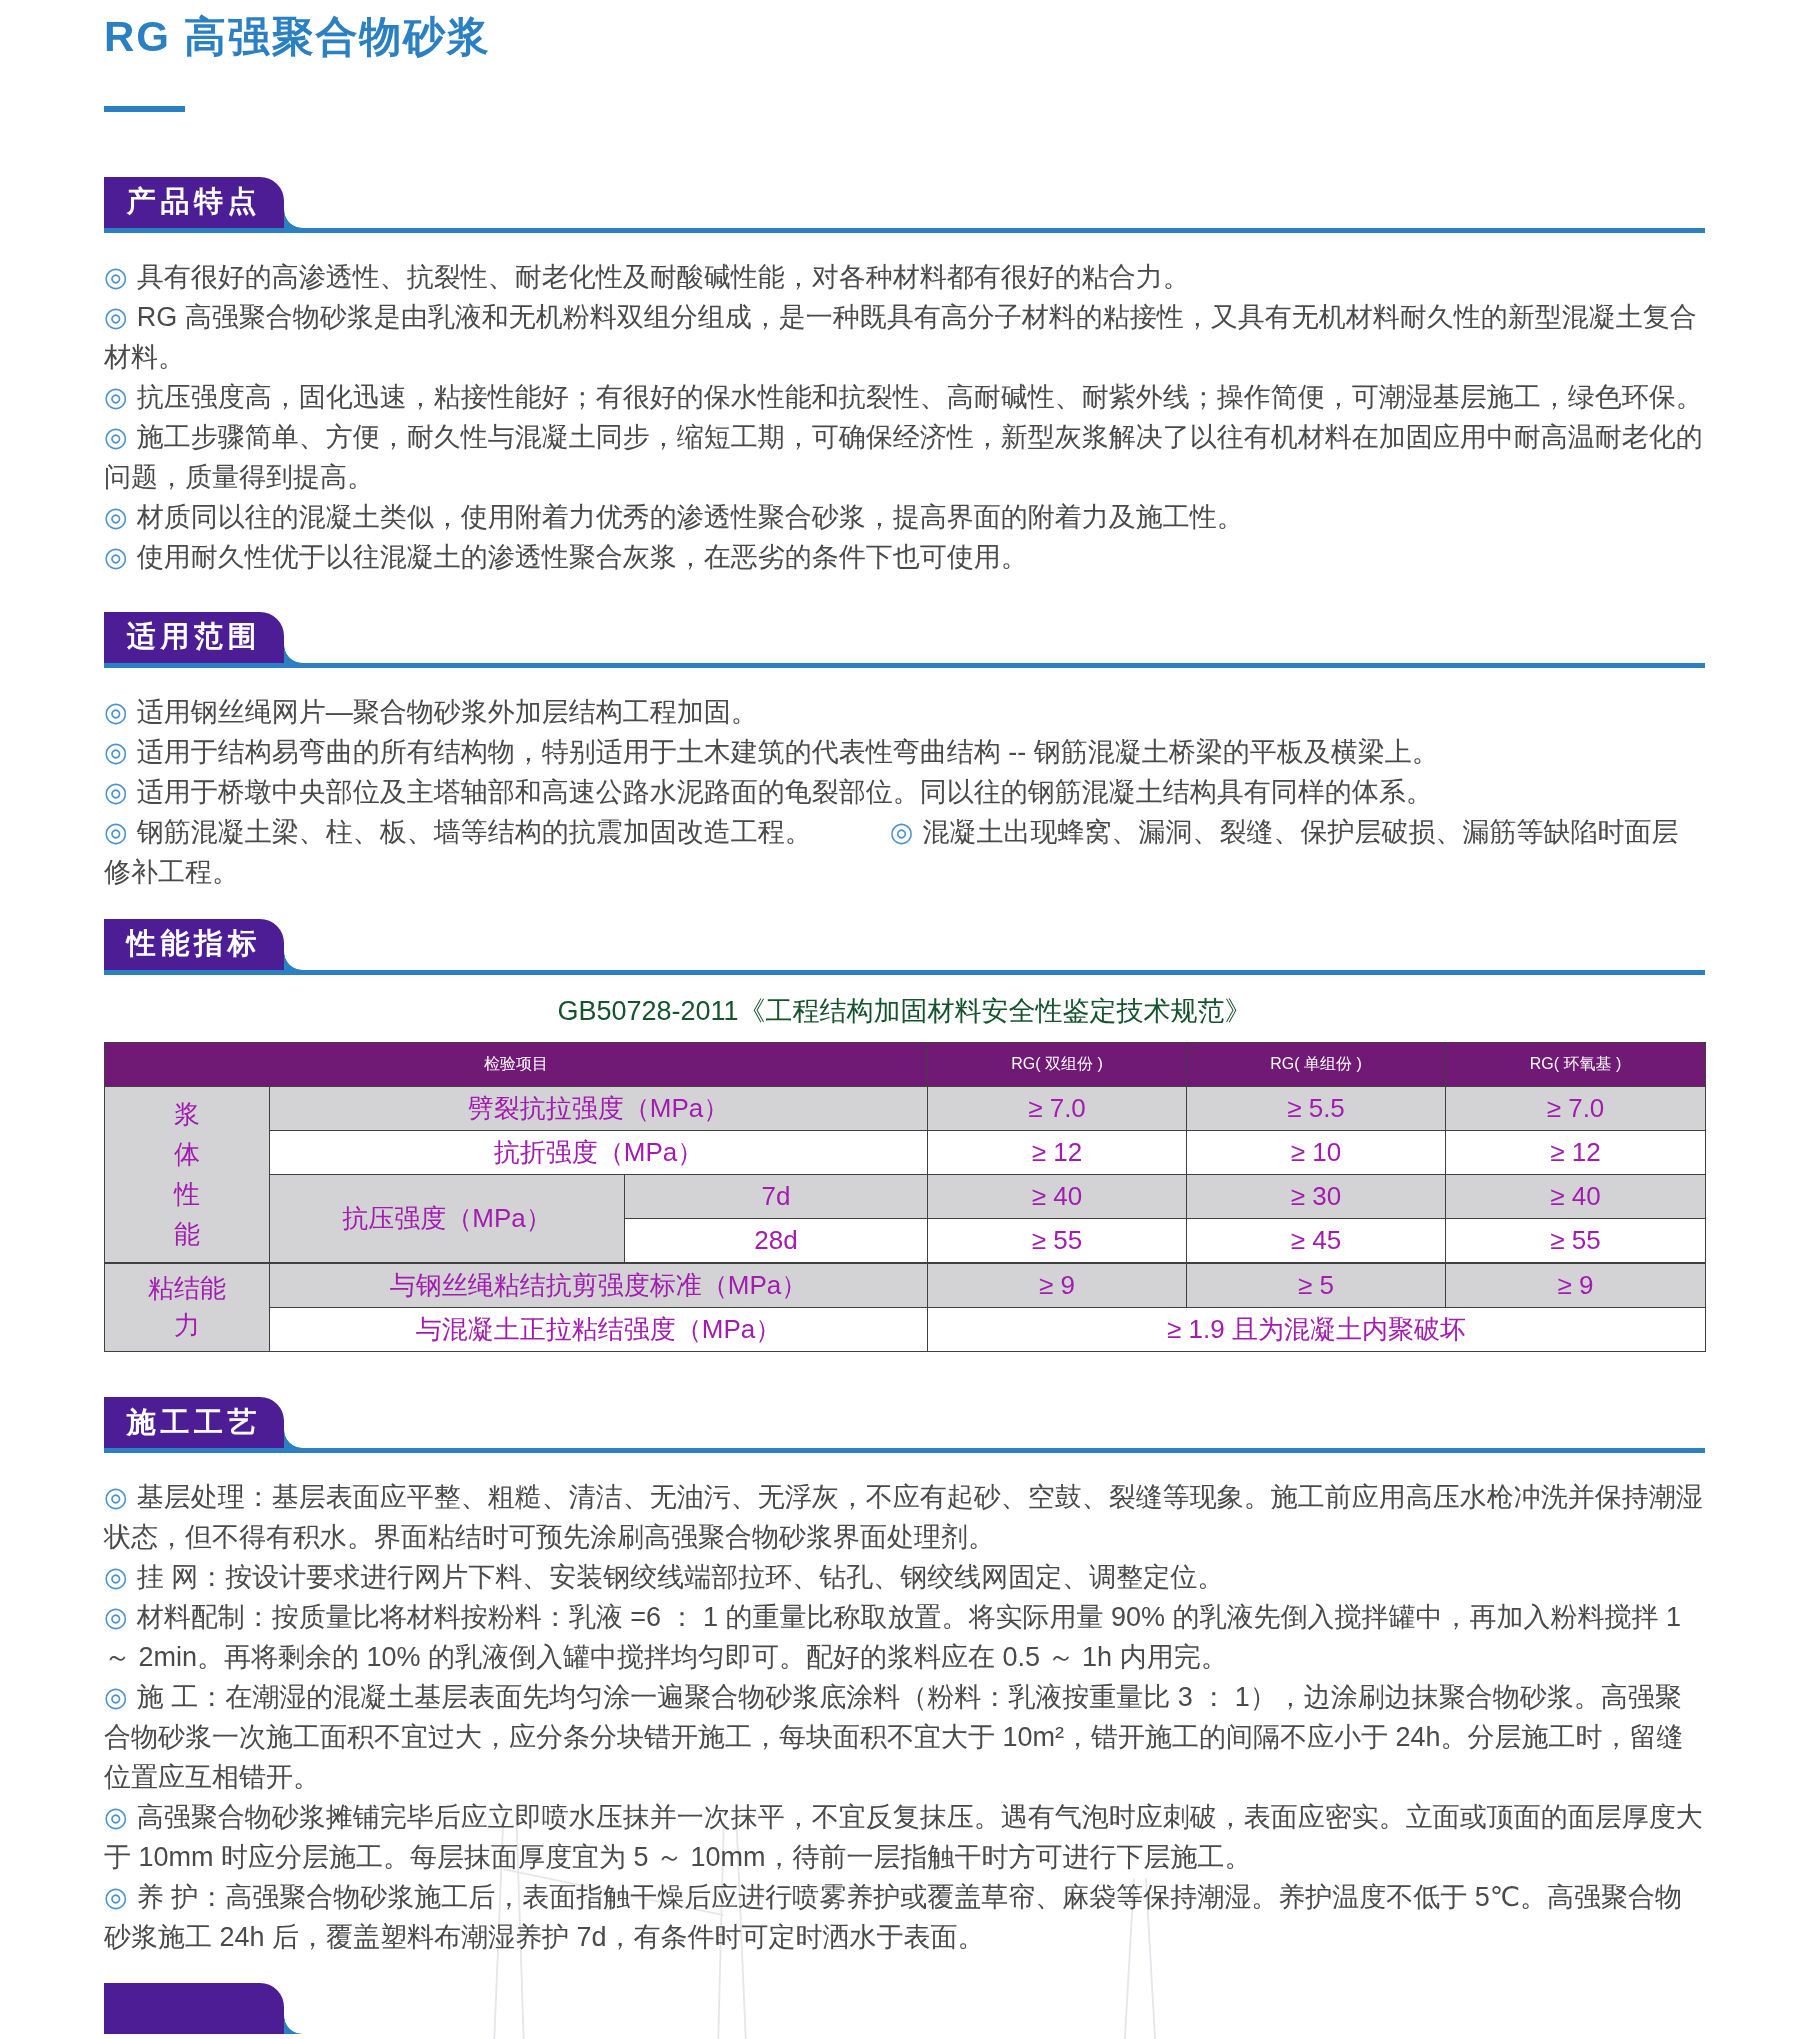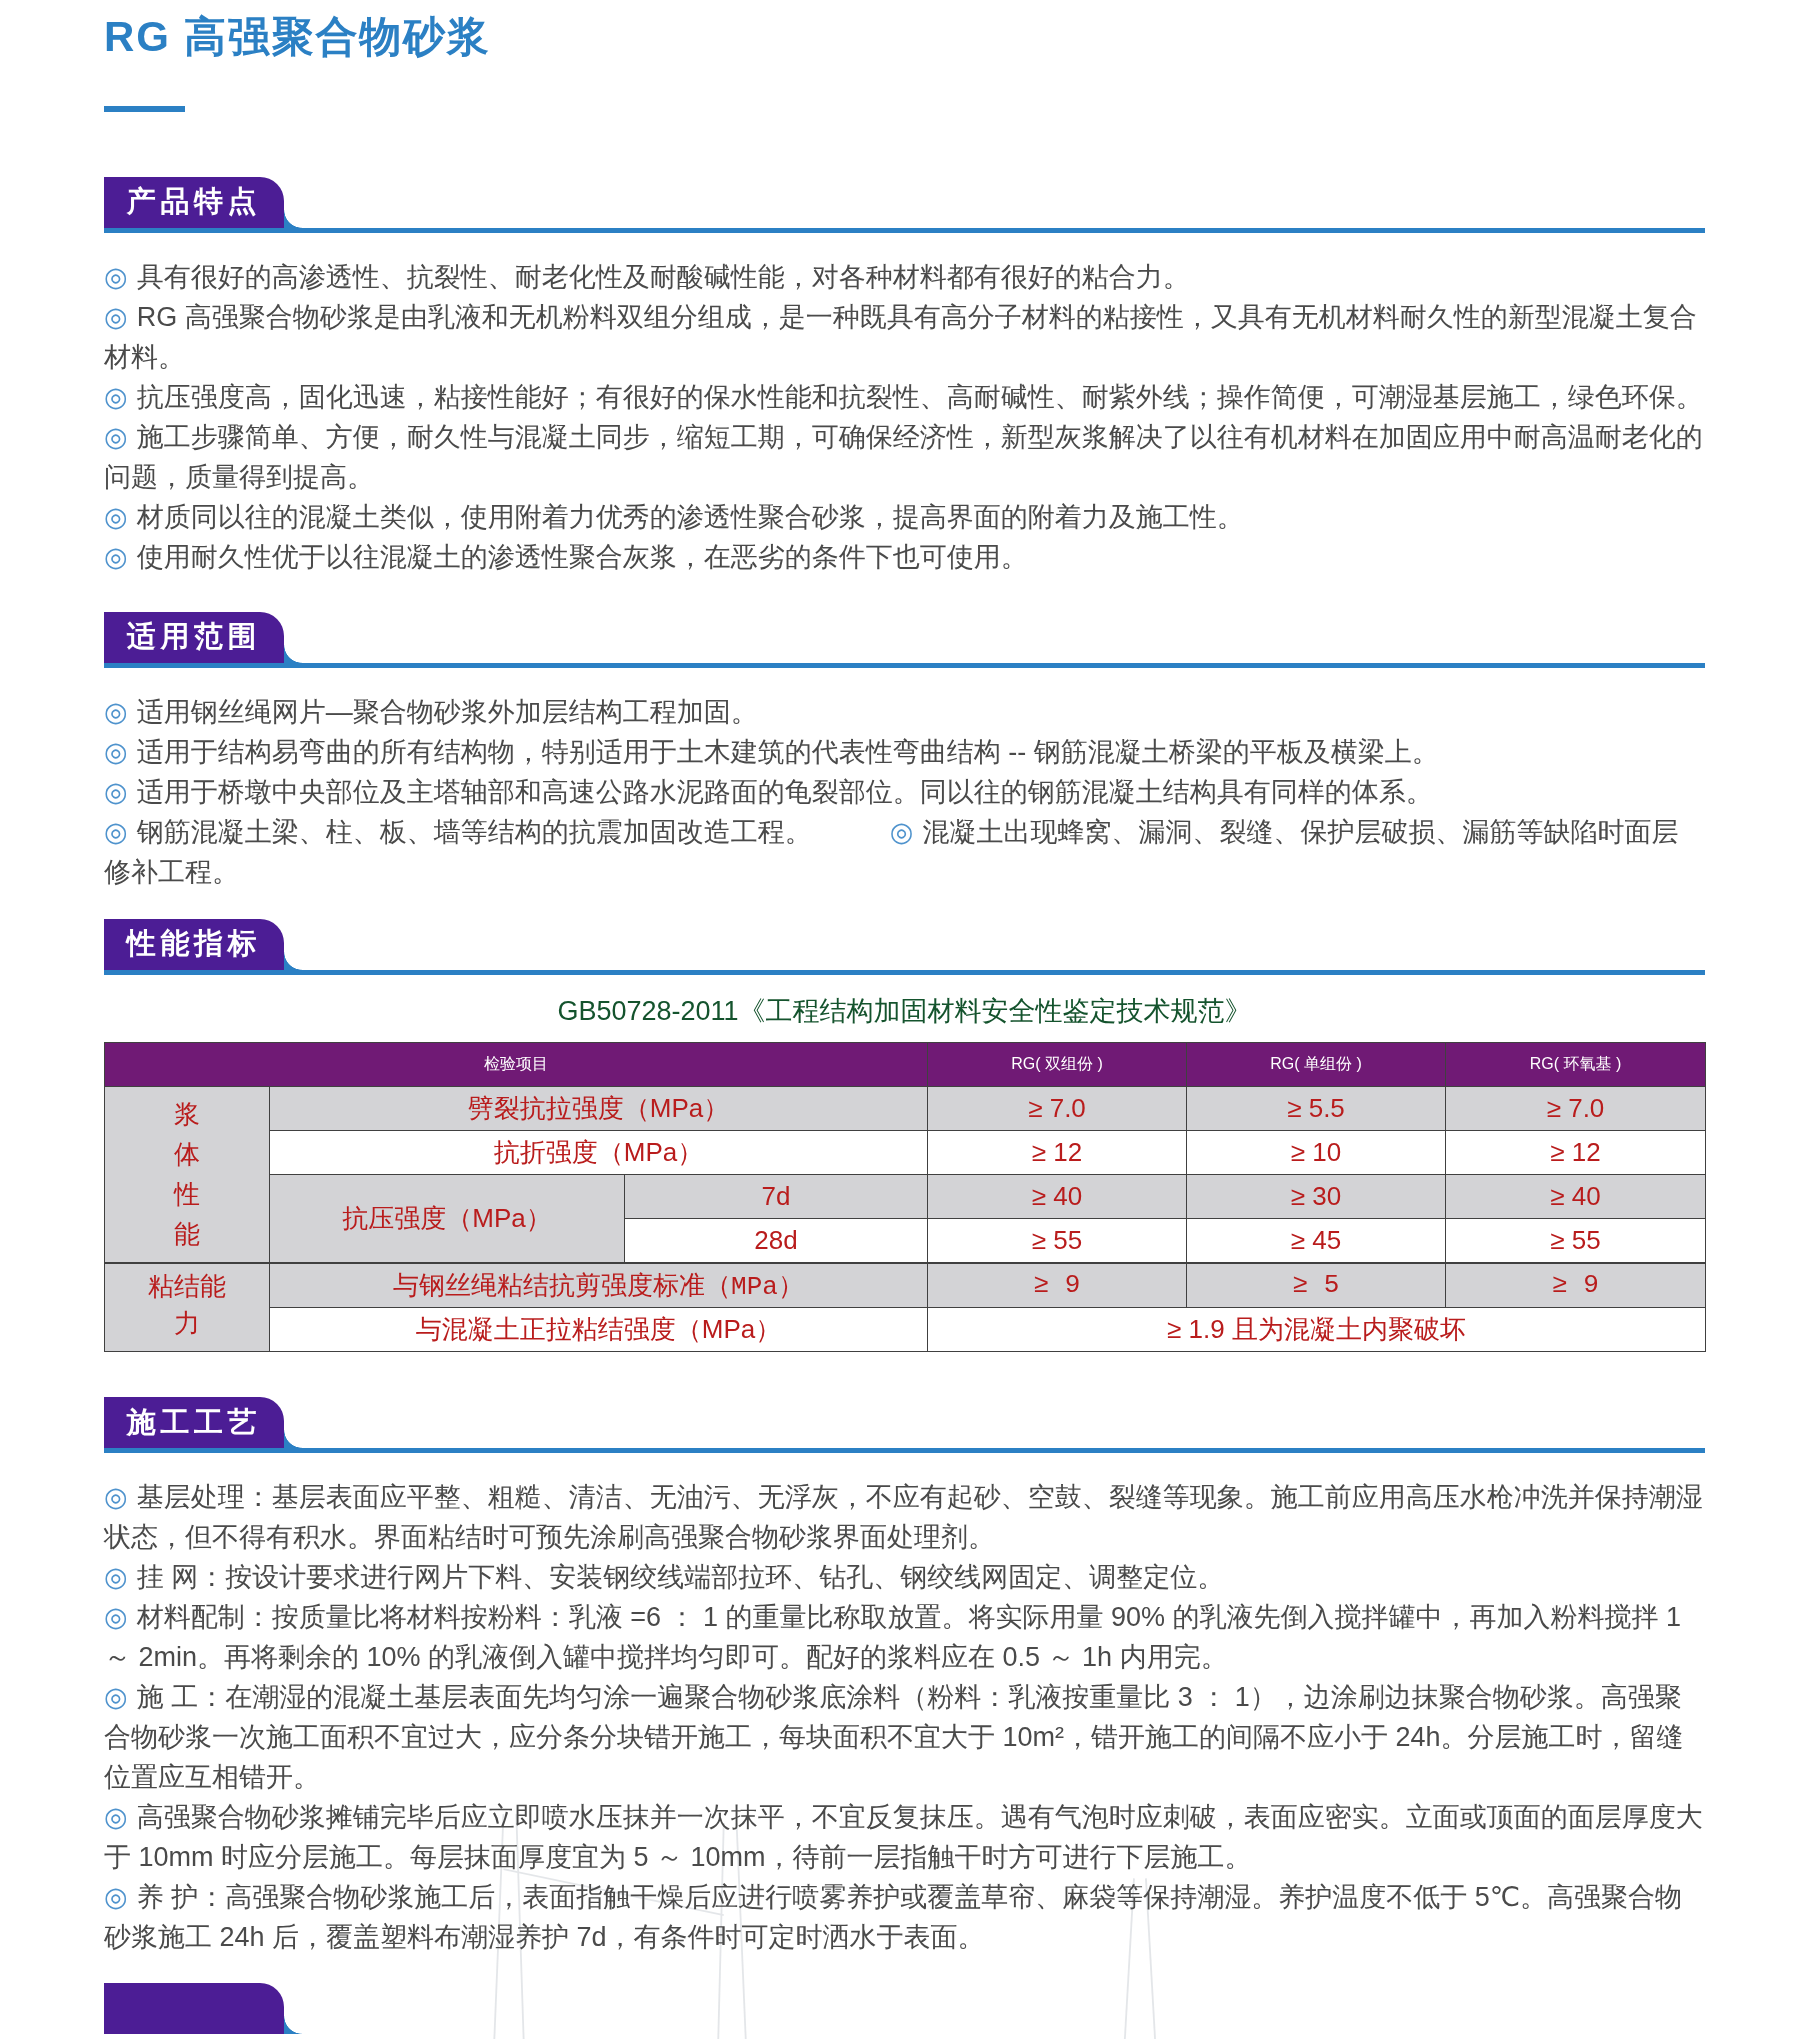--- a/index.html
+++ b/index.html
@@ -51,26 +51,26 @@
   .std-note { margin-top:18.4px; text-align:center; font-size:27px; color:#14532d; }
 
   table.perf {
     margin-top:13px; width:100%;
     border-collapse:collapse; table-layout:fixed;
     border:1.8px solid #404040;
   }
   table.perf td {
     border:0.9px solid #404040;
     height:43px; text-align:center; vertical-align:middle;
-    font-size:26px; color:#b91c1c; padding:0 3.7px;
+    font-size:26px; color:#a21caf; padding:0 3.7px;
     overflow:hidden;
   }
   table.perf td.head { background:#701a75; color:#ffffff; font-size:16px; }
   table.perf td.gray { background:#d3d3d6; }
-  table.perf tr.sep td { border-top:2.8px solid #404040;font-family:Liberation Mono, monospace; }
+  table.perf tr.sep td { border-top:2.8px solid #404040; }
   .vstack  { display:inline-block; width:28.5px; line-height:40px; word-break:break-all; text-align:center; }
   .vstack2 { display:inline-block; width:84px; line-height:37px; word-break:break-all; text-align:center; }
 
   .watermark { position:absolute; left:386px; top:1814px; opacity:0.55; pointer-events:none; }
 </style>
 </head>
 <body>
 
 <svg class="watermark" width="826" height="226" viewBox="0 0 900 246">
   <g stroke="#ced3d8" stroke-width="2" fill="none">

